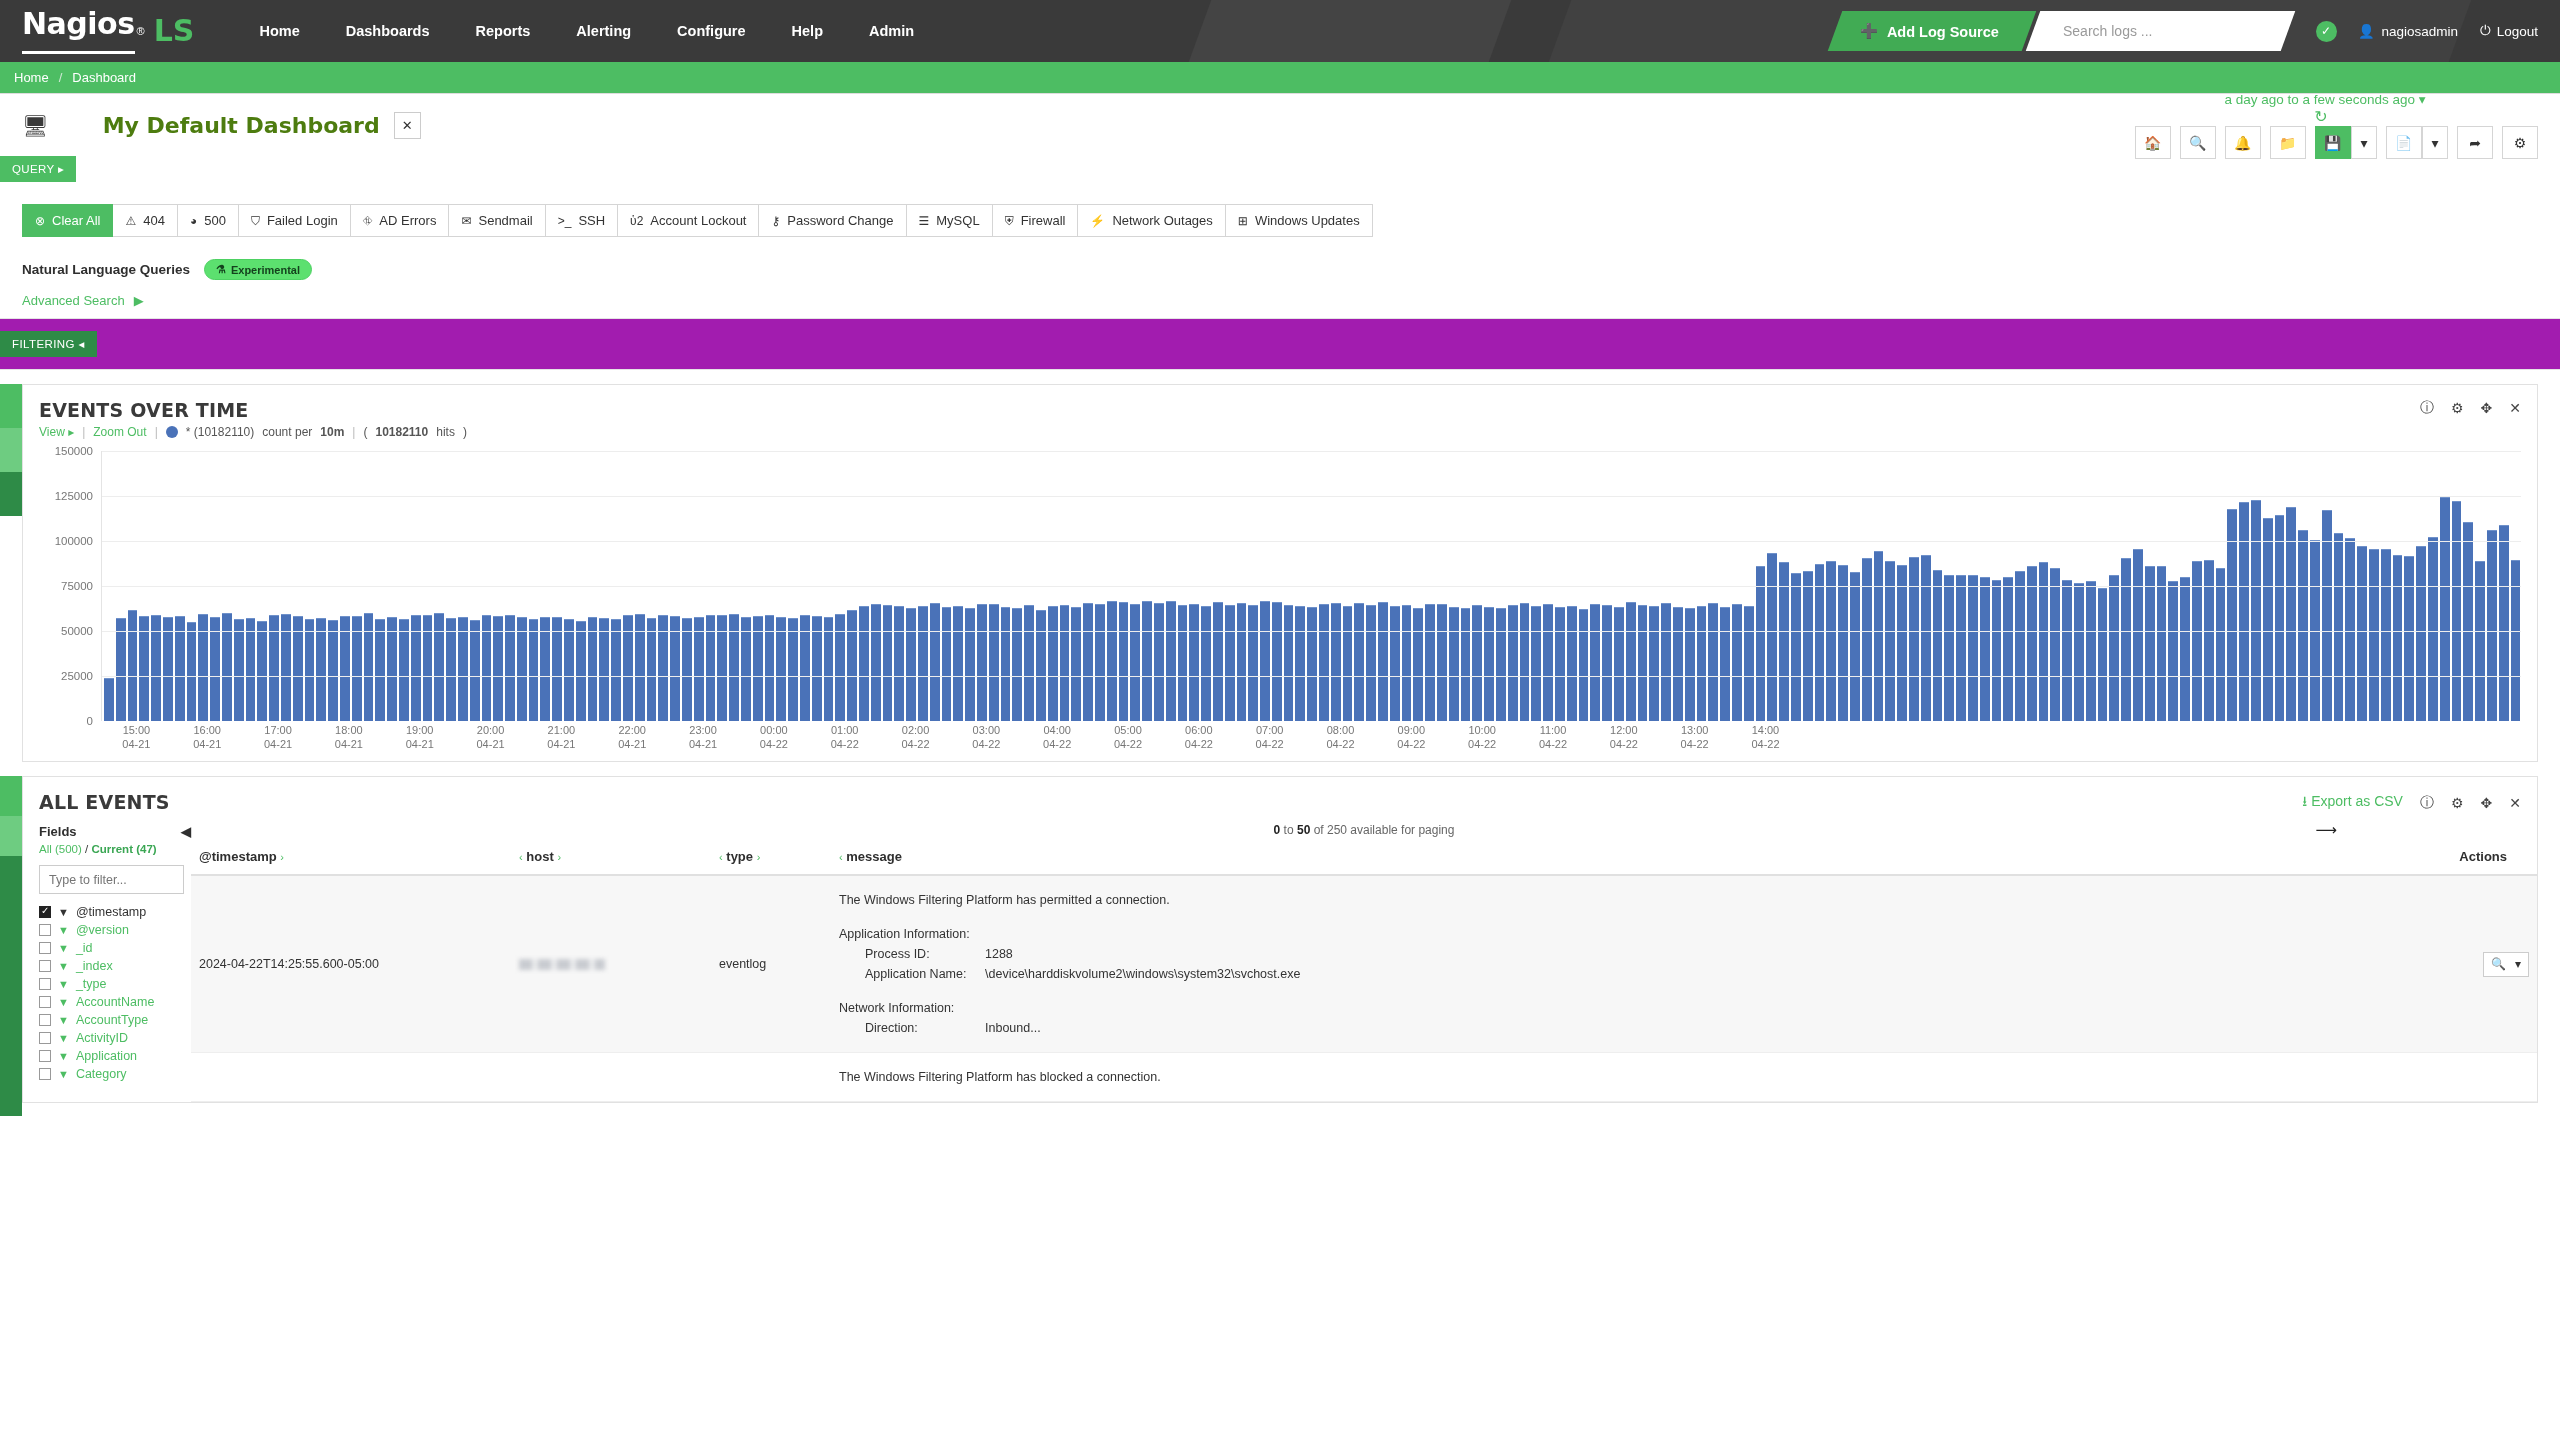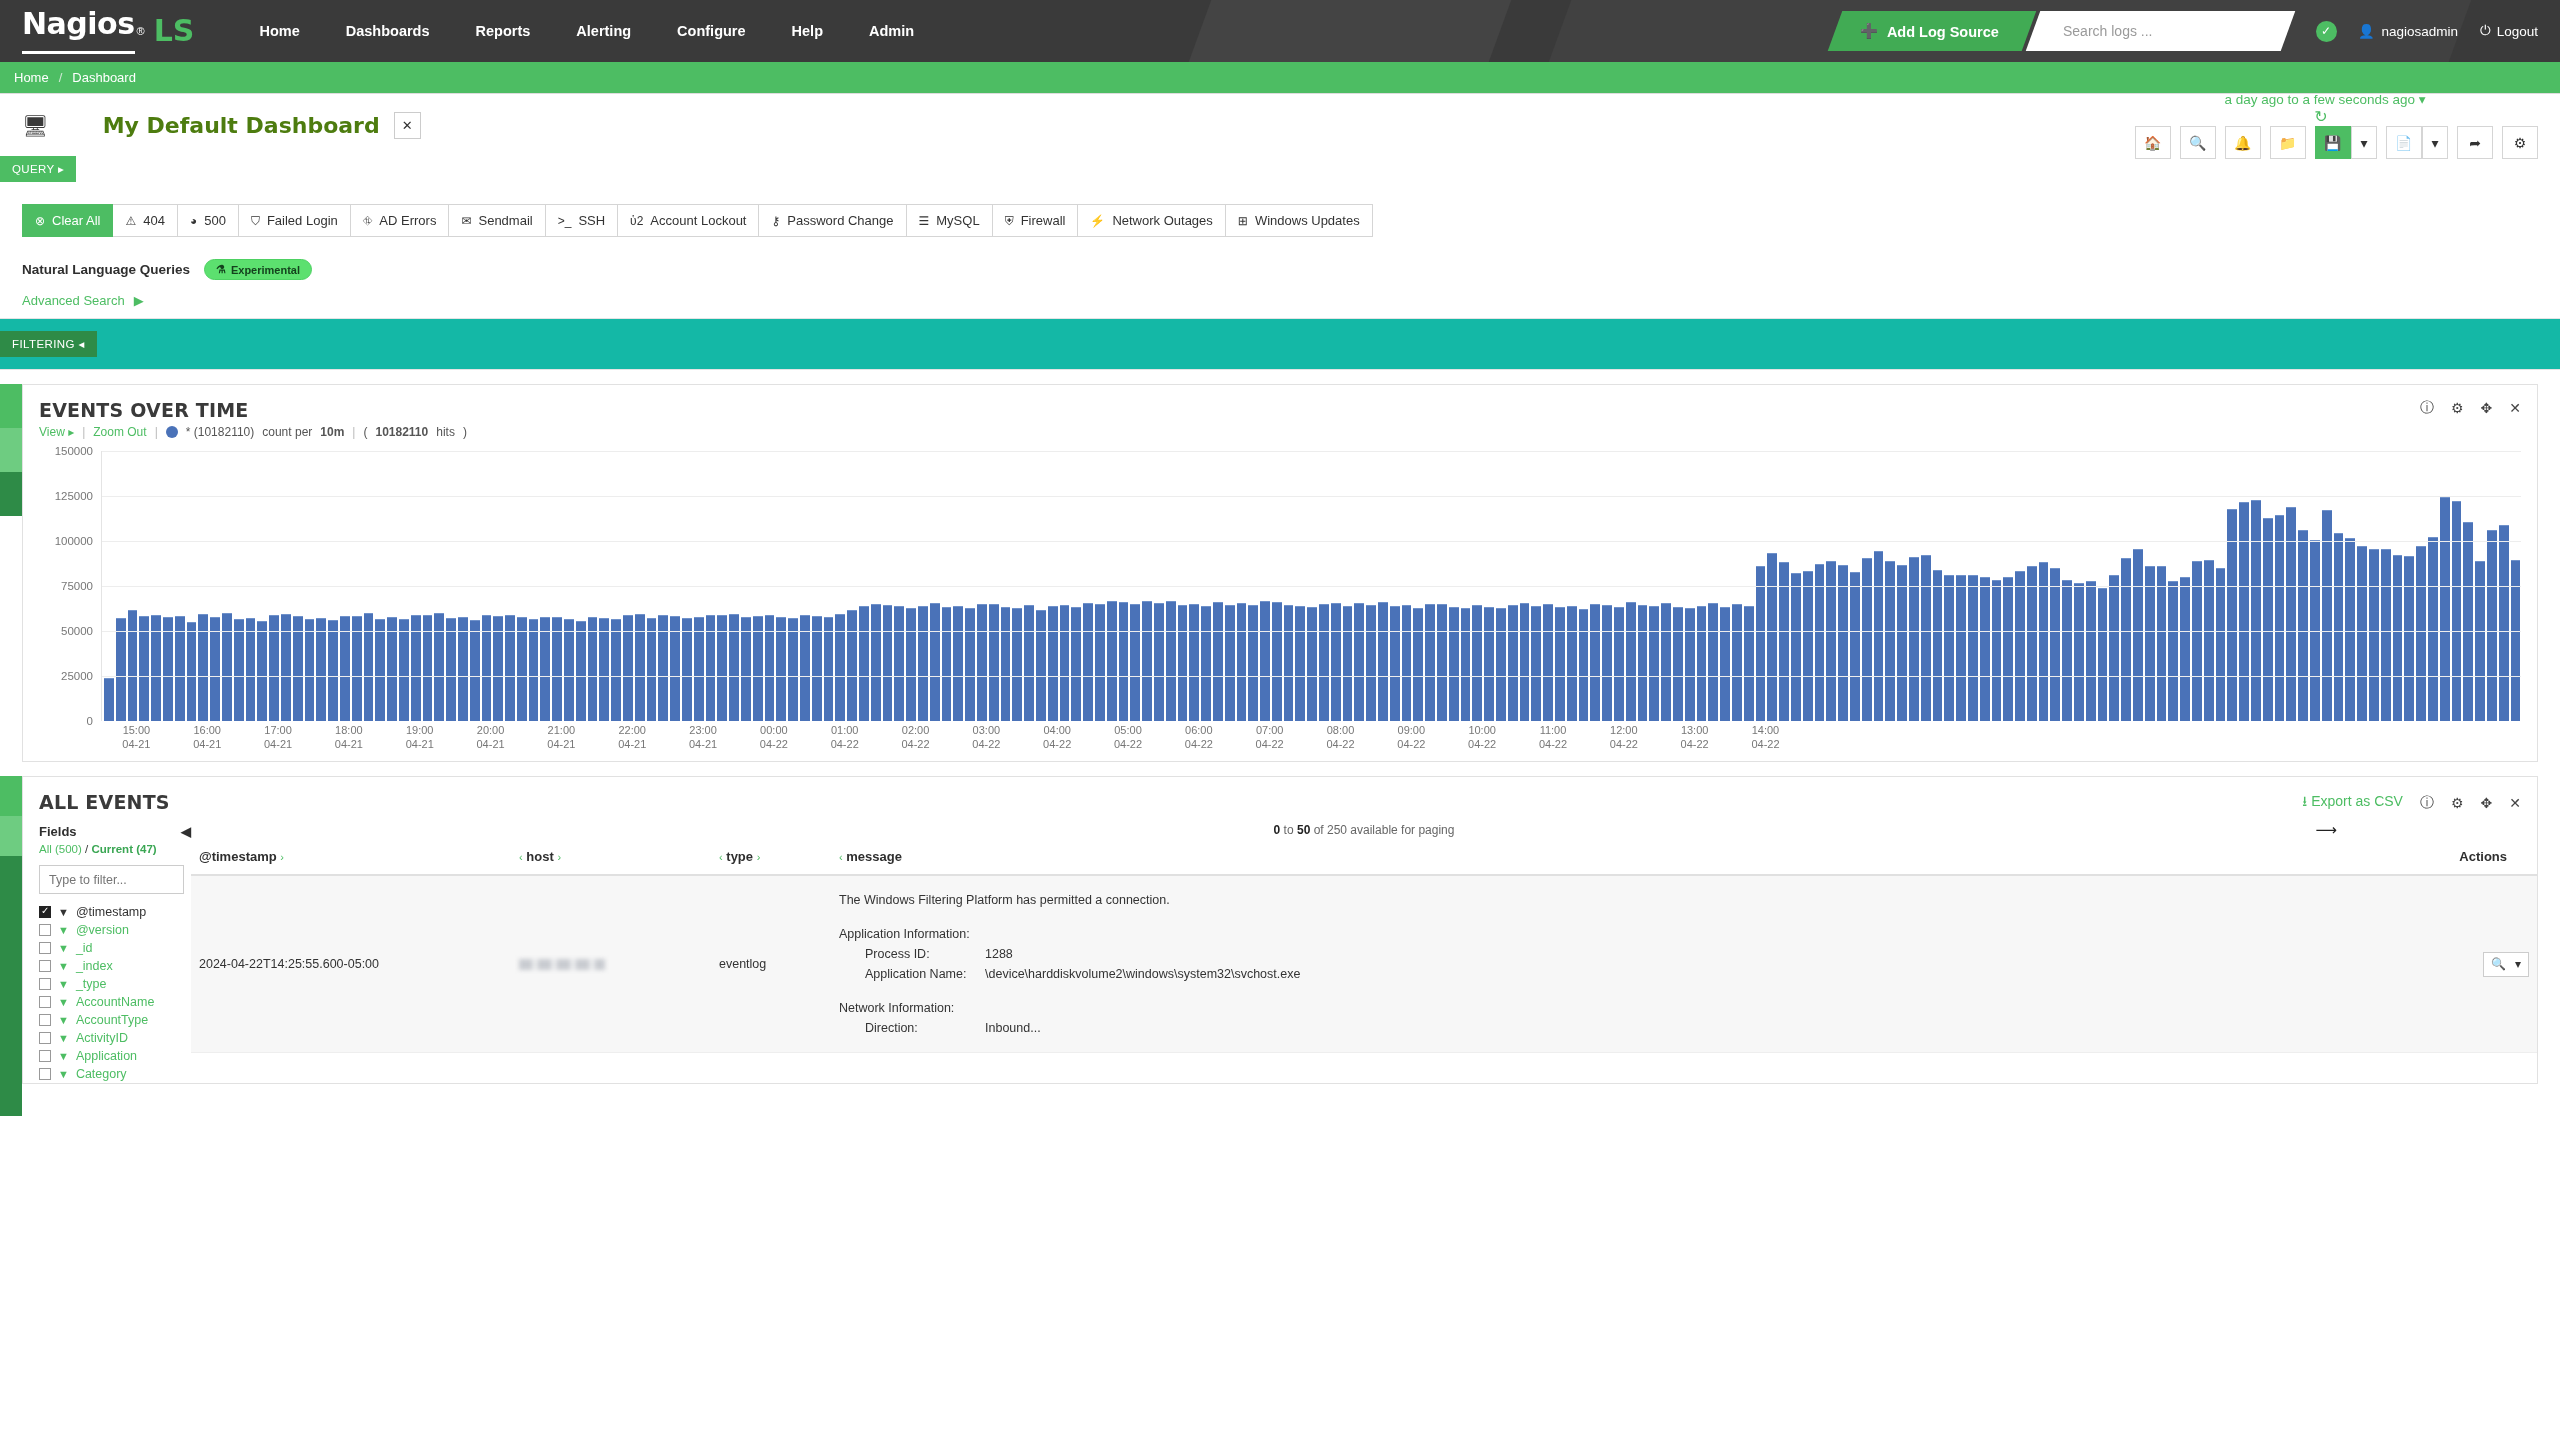--- a/index.html
+++ b/index.html
@@ -144,21 +144,21 @@
   .nlq-dot-cell { width:45px; display:flex; align-items:center; justify-content:center; border-right:1px solid #d5d5d5; background:#fff;}
   .nlq-dot { width:14px;height:14px;border-radius:50%;background:#4a72b8;}
   .nlq-input { flex:1; border:none; outline:none; background:transparent; padding:0 14px; font-size:13.5px; color:#9a9a9a; font-family:"Liberation Sans", sans-serif;}
   .nlq-go, .nlq-plus {
     width:38px; height:38px; background:#4dbd63; color:#fff; border:none;
     display:flex;align-items:center;justify-content:center; cursor:pointer; font-size:15px;
   }
   .adv-search { color:#4dbd63; font-size:13px; padding: 13px 0 0 22px; cursor:pointer; display:flex; align-items:center; gap:9px;}
 
   
-  .filter-zone { background:#14b8a6; padding: 12px 0 12px 0; border-top:1px solid #e4e4e4; border-bottom:1px solid #e4e4e4; }
+  .filter-zone { background:#a21caf; padding: 12px 0 12px 0; border-top:1px solid #e4e4e4; border-bottom:1px solid #e4e4e4; }
 
   
   .panel-wrap { position:relative; margin: 14px 22px 0 22px; }
   .panel {
     background:#fff; border:1px solid #e1e1e1; position:relative;
   }
   .panel-stripe { position:absolute; left:-22px; top:0; width:22px; height:100%; }
   .stripe-seg { width:22px; }
   .panel-head { display:flex; align-items:flex-start; padding:14px 16px 0 16px;}
   .panel-title { font-size:19px; font-weight:bold; color:#3a3a3a; font-family:"DejaVu Sans", sans-serif; letter-spacing:.2px;}
@@ -869,18 +869,27 @@
                     <span>Inbound...</span>
                   </div>
                 </td>
                 <td>
                   <span class="act-btn">
                     <span>🔍</span>
                     <span>▾</span>
                   </span>
                 </td>
               </tr>
+              <tr class="alt">
+                <td></td>
+                <td></td>
+                <td></td>
+                <td>
+                  <div class="msg-line">The Windows Filtering Platform has blocked a connection.</div>
+                </td>
+                <td></td>
+              </tr>
             </tbody>
         </table>
       </div>
     </div>
   </div>
 </div>
 
 </body></html>

